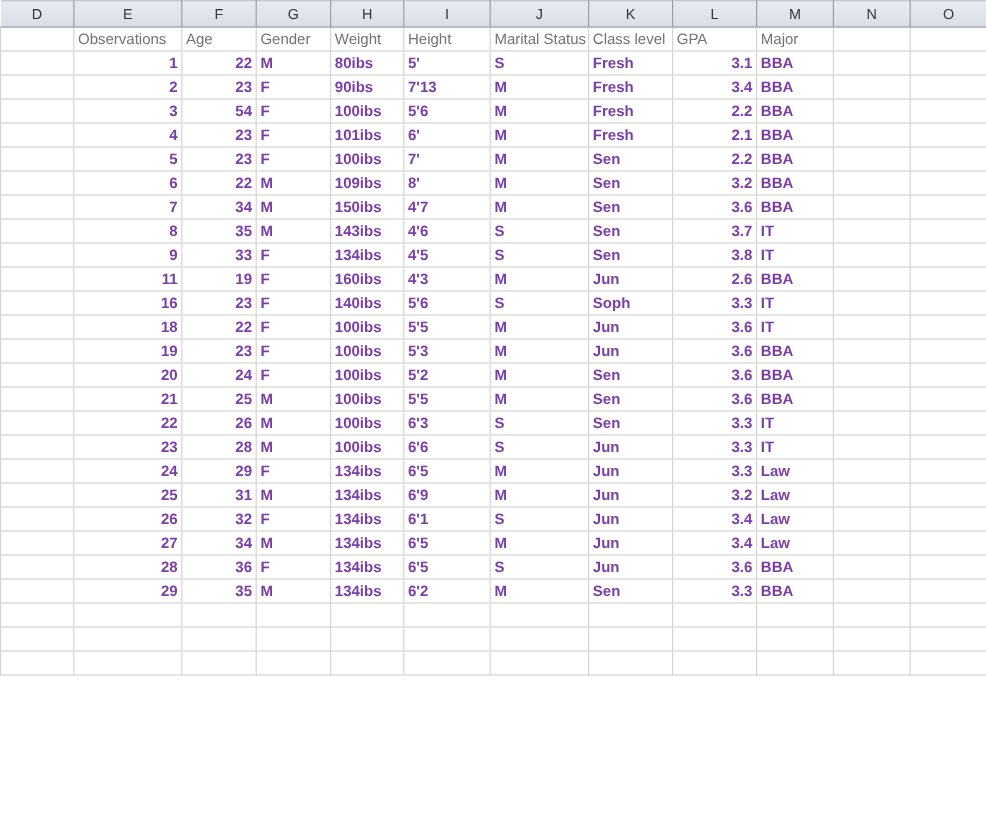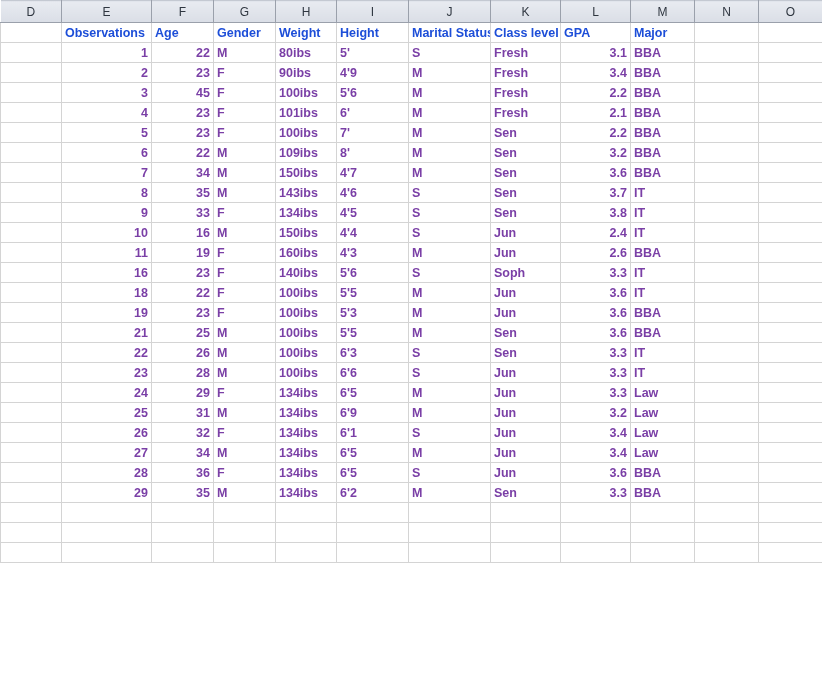--- a/index.html
+++ b/index.html
@@ -47,22 +47,22 @@
     font-size: 12.5px;
     padding: 0 3px;
     vertical-align: middle;
     white-space: nowrap;
     overflow: hidden;
     font-family: "Liberation Sans", sans-serif;
     background: #ffffff;
   }
   td.cell.first-col { border-left: 1px solid #d4d4d4; }
   td.hdr {
-    color: #1d4ed8;
-    font-weight: bold;
+    color: #737373;
+    font-weight: normal;
     text-align: left;
   }
   td.val {
     color: #7a3fa6;
     font-weight: bold;
   }
   td.num { text-align: right; }
   td.txt { text-align: left; }
   td.blank { }
 </style>
@@ -129,32 +129,32 @@
           <td class="cell val txt">BBA</td>
           <td class="cell blank txt"></td>
           <td class="cell blank txt"></td>
         </tr>
         <tr>
           <td class="cell blank txt first-col"></td>
           <td class="cell val num">2</td>
           <td class="cell val num">23</td>
           <td class="cell val txt">F</td>
           <td class="cell val txt">90ibs</td>
-          <td class="cell val txt">4'9</td>
+          <td class="cell val txt">7'13</td>
           <td class="cell val txt">M</td>
           <td class="cell val txt">Fresh</td>
           <td class="cell val num">3.4</td>
           <td class="cell val txt">BBA</td>
           <td class="cell blank txt"></td>
           <td class="cell blank txt"></td>
         </tr>
         <tr>
           <td class="cell blank txt first-col"></td>
           <td class="cell val num">3</td>
-          <td class="cell val num">45</td>
+          <td class="cell val num">54</td>
           <td class="cell val txt">F</td>
           <td class="cell val txt">100ibs</td>
           <td class="cell val txt">5'6</td>
           <td class="cell val txt">M</td>
           <td class="cell val txt">Fresh</td>
           <td class="cell val num">2.2</td>
           <td class="cell val txt">BBA</td>
           <td class="cell blank txt"></td>
           <td class="cell blank txt"></td>
         </tr>
@@ -237,34 +237,20 @@
           <td class="cell val txt">4'5</td>
           <td class="cell val txt">S</td>
           <td class="cell val txt">Sen</td>
           <td class="cell val num">3.8</td>
           <td class="cell val txt">IT</td>
           <td class="cell blank txt"></td>
           <td class="cell blank txt"></td>
         </tr>
         <tr>
           <td class="cell blank txt first-col"></td>
-          <td class="cell val num">10</td>
-          <td class="cell val num">16</td>
-          <td class="cell val txt">M</td>
-          <td class="cell val txt">150ibs</td>
-          <td class="cell val txt">4'4</td>
-          <td class="cell val txt">S</td>
-          <td class="cell val txt">Jun</td>
-          <td class="cell val num">2.4</td>
-          <td class="cell val txt">IT</td>
-          <td class="cell blank txt"></td>
-          <td class="cell blank txt"></td>
-        </tr>
-        <tr>
-          <td class="cell blank txt first-col"></td>
           <td class="cell val num">11</td>
           <td class="cell val num">19</td>
           <td class="cell val txt">F</td>
           <td class="cell val txt">160ibs</td>
           <td class="cell val txt">4'3</td>
           <td class="cell val txt">M</td>
           <td class="cell val txt">Jun</td>
           <td class="cell val num">2.6</td>
           <td class="cell val txt">BBA</td>
           <td class="cell blank txt"></td>
@@ -300,20 +286,34 @@
         </tr>
         <tr>
           <td class="cell blank txt first-col"></td>
           <td class="cell val num">19</td>
           <td class="cell val num">23</td>
           <td class="cell val txt">F</td>
           <td class="cell val txt">100ibs</td>
           <td class="cell val txt">5'3</td>
           <td class="cell val txt">M</td>
           <td class="cell val txt">Jun</td>
+          <td class="cell val num">3.6</td>
+          <td class="cell val txt">BBA</td>
+          <td class="cell blank txt"></td>
+          <td class="cell blank txt"></td>
+        </tr>
+        <tr>
+          <td class="cell blank txt first-col"></td>
+          <td class="cell val num">20</td>
+          <td class="cell val num">24</td>
+          <td class="cell val txt">F</td>
+          <td class="cell val txt">100ibs</td>
+          <td class="cell val txt">5'2</td>
+          <td class="cell val txt">M</td>
+          <td class="cell val txt">Sen</td>
           <td class="cell val num">3.6</td>
           <td class="cell val txt">BBA</td>
           <td class="cell blank txt"></td>
           <td class="cell blank txt"></td>
         </tr>
         <tr>
           <td class="cell blank txt first-col"></td>
           <td class="cell val num">21</td>
           <td class="cell val num">25</td>
           <td class="cell val txt">M</td>

